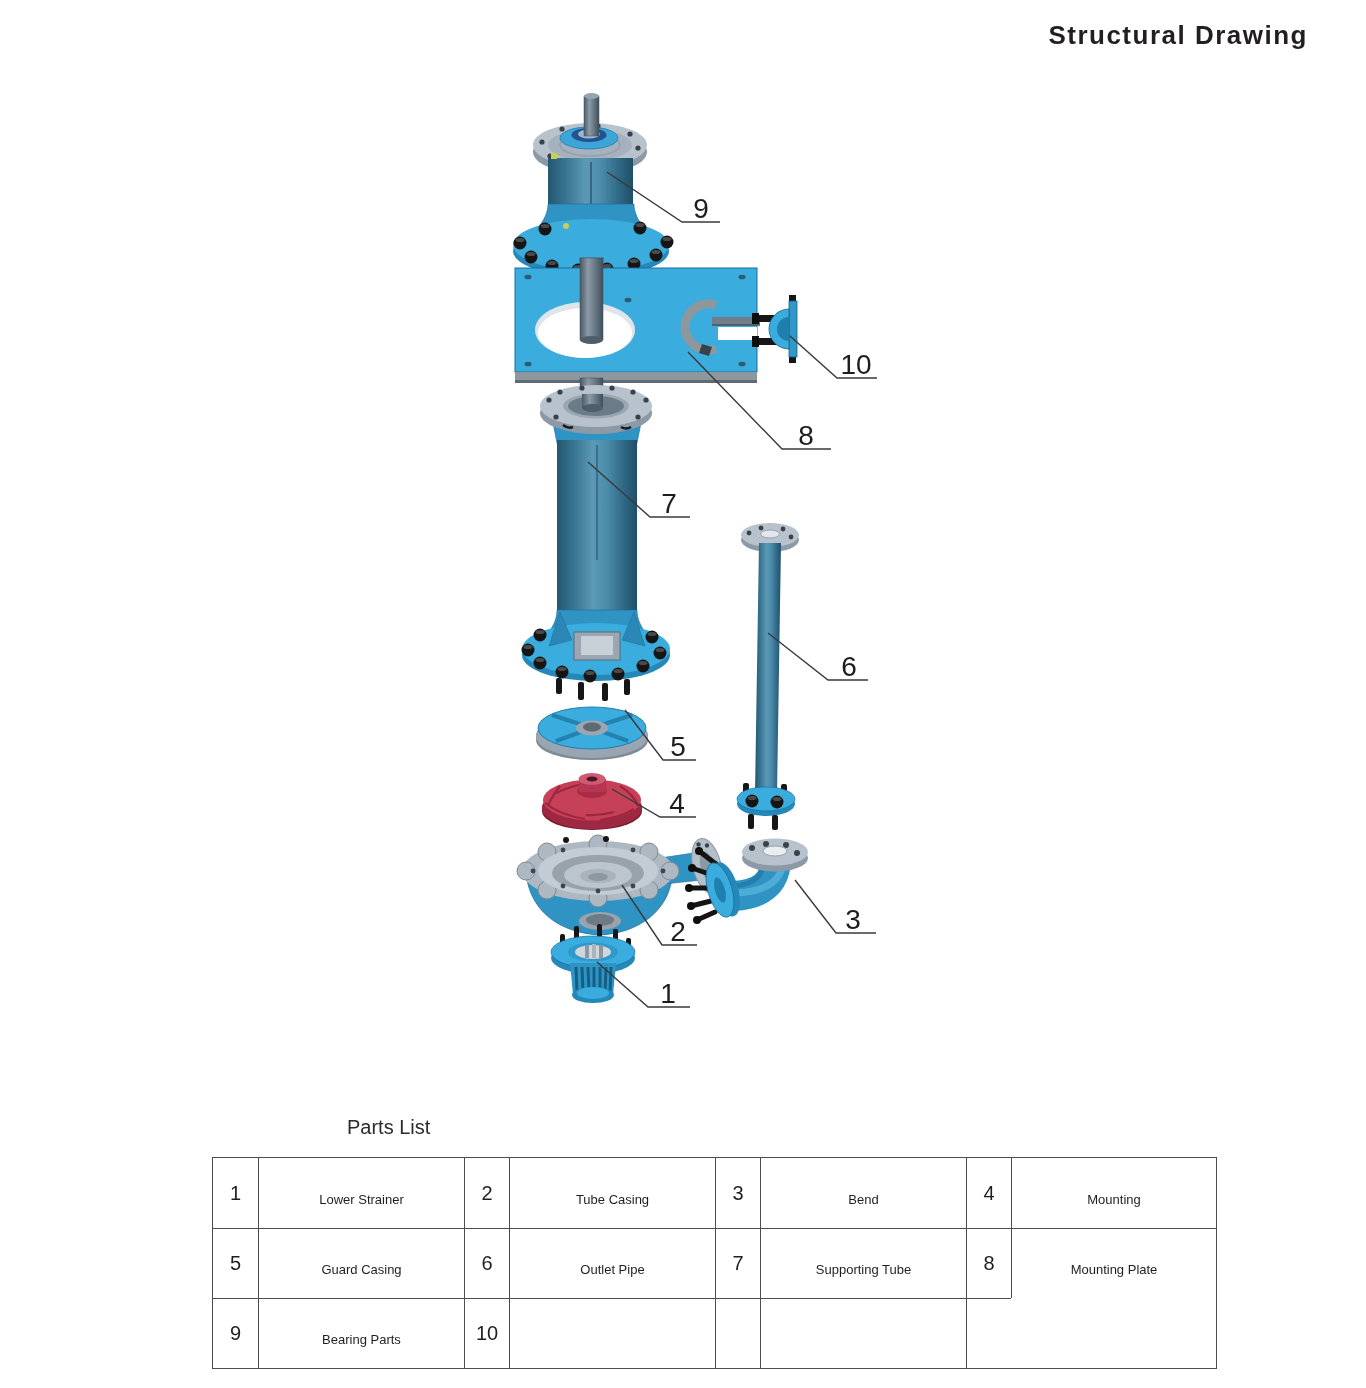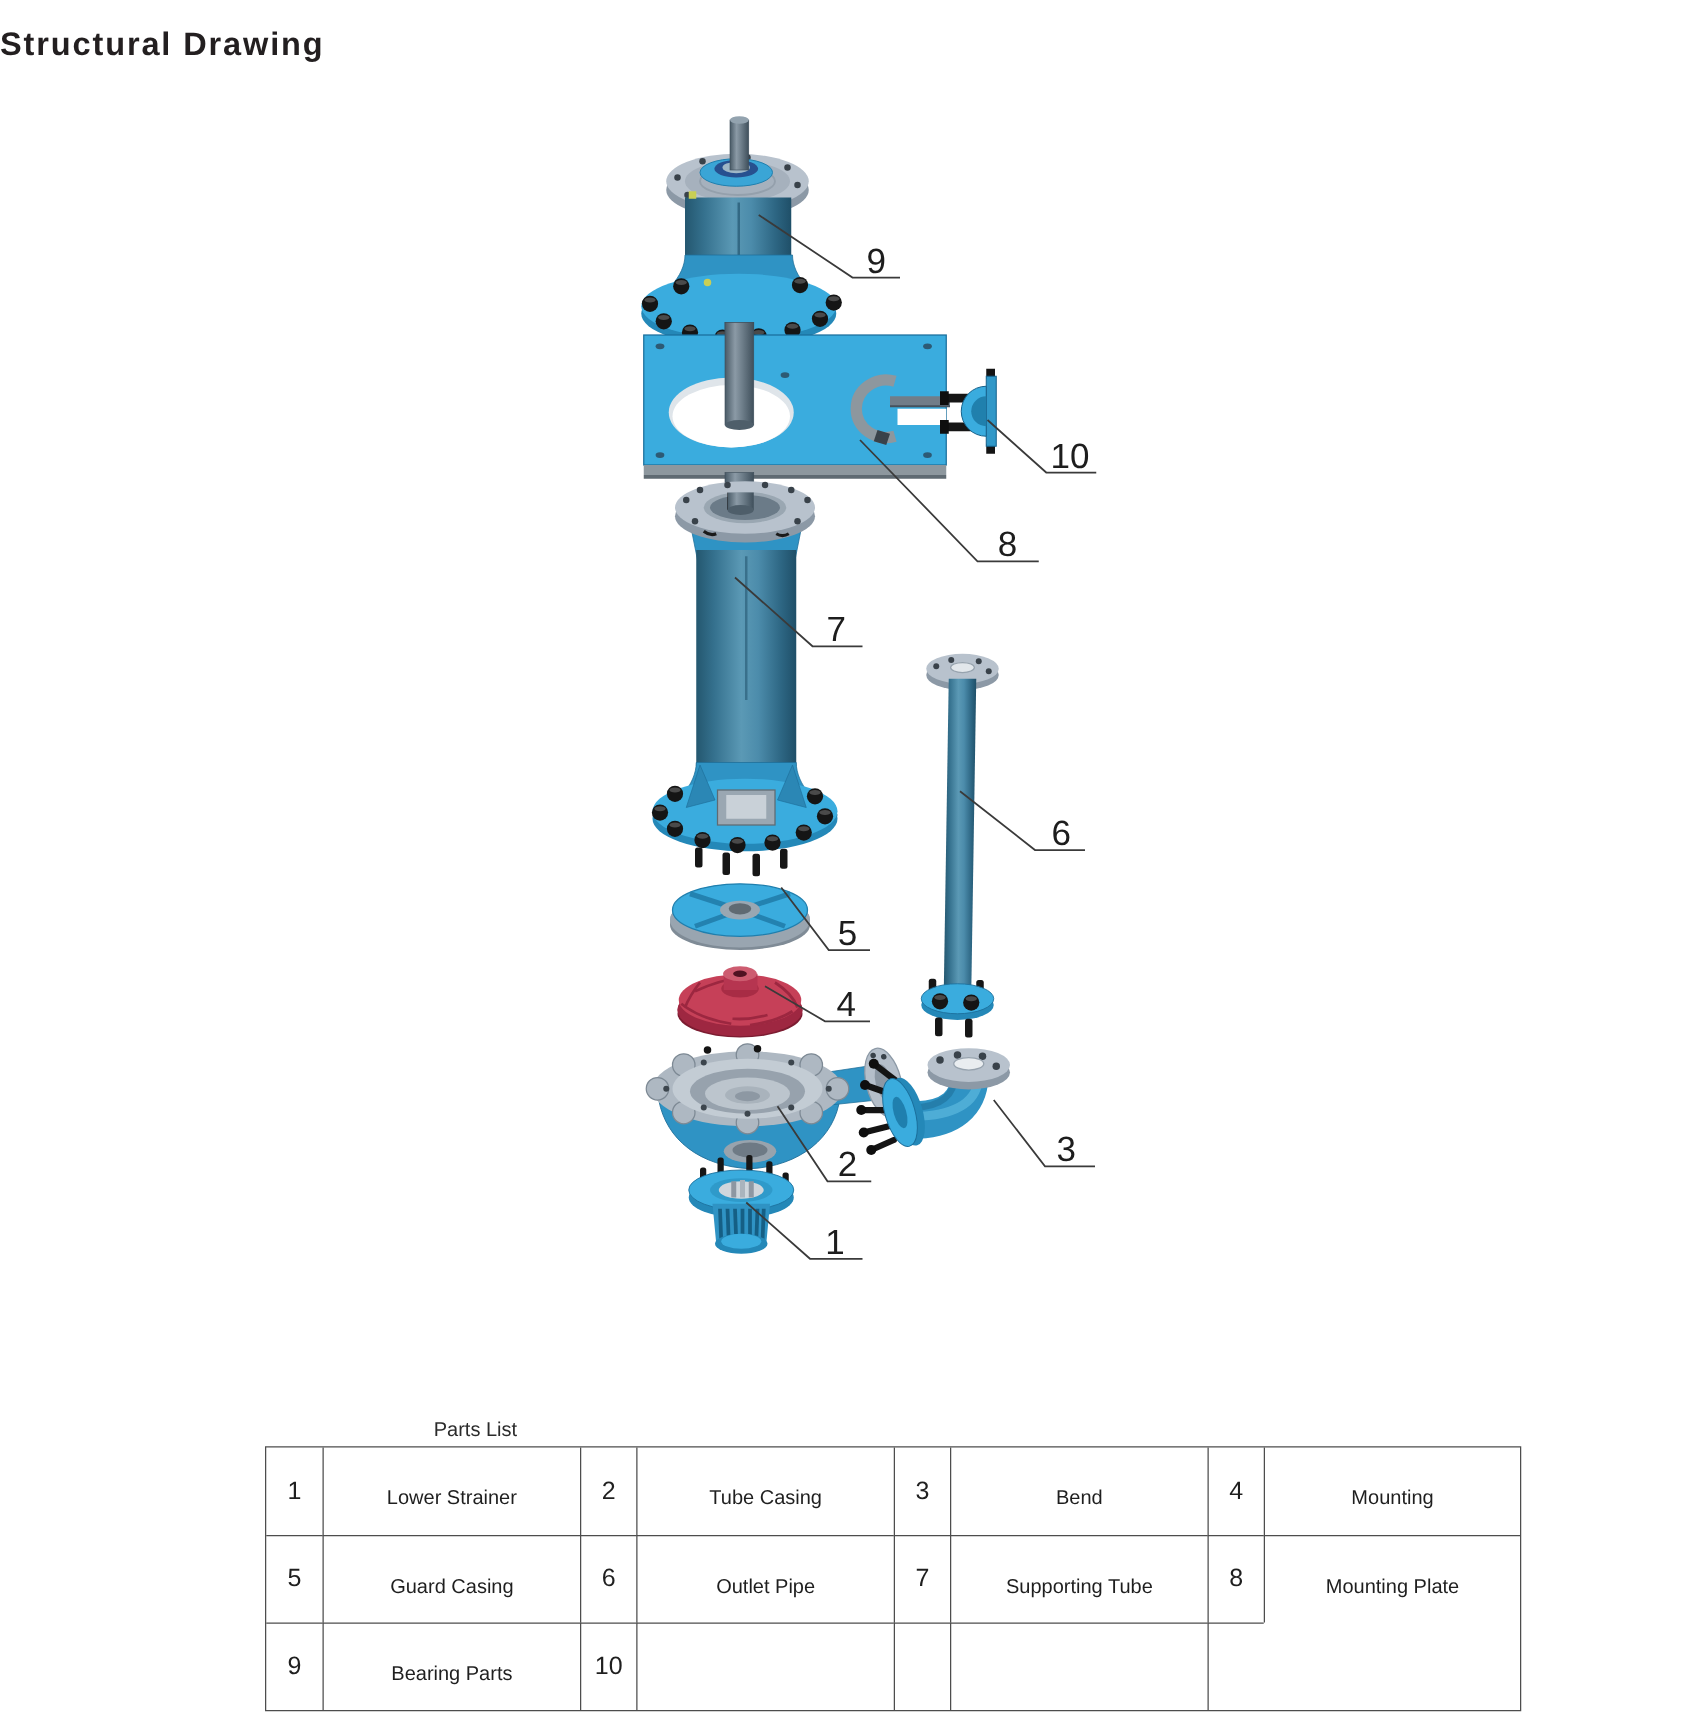--- a/index.html
+++ b/index.html
@@ -1,29 +1,29 @@
 <!DOCTYPE html>
 <html><head>
 <meta charset="utf-8">
 <style>
   html,body{margin:0;padding:0;background:#ffffff;}
   body{width:1366px;height:1388px;position:relative;font-family:"Liberation Sans",sans-serif;color:#1f1f1f;}
   .page{position:absolute;inset:0;width:1366px;height:1388px;background:#fff;overflow:hidden;}
-  .title{position:absolute;left:0;top:20px;width:1308px;margin:0;text-align:left;
+  .title{position:absolute;left:0;top:20px;width:1308px;margin:0;text-align:right;
          font-size:26px;font-weight:bold;letter-spacing:1.5px;color:#231f20;}
   .diagram-svg{position:absolute;left:0;top:0;width:1366px;height:1100px;}
-  .parts-heading{position:absolute;left:347px;top:1116px;font-size:16px;color:#2b2b2b;margin-top:20px;}
+  .parts-heading{position:absolute;left:347px;top:1116px;font-size:20px;color:#2b2b2b;}
   .parts-table{position:absolute;left:212px;top:1157px;width:1003px;display:grid;
                grid-template-columns:45px 206px 45px 206px 45px 206px 45px 205px;
                grid-auto-rows:70px;border:1px solid #4d4d4d;box-sizing:content-box;background:#fff;}
   .cell{border-left:1px solid #4d4d4d;border-top:1px solid #4d4d4d;display:flex;
         align-items:center;justify-content:center;font-size:20px;color:#1f1f1f;box-sizing:border-box;}
   .cell:nth-child(8n+1){border-left:none;}
   .cell:nth-child(-n+8){border-top:none;}
-  .cell.name{font-size:16px;padding-top:12px;}
+  .cell.name{font-size:13px;padding-top:12px;}
   .callout-label{font-size:28px;fill:#1d1d1d;font-family:"Liberation Sans",sans-serif;}
 </style>
 </head>
 <body>
 
 <div class="page">
 
   <h1 class="title">Structural Drawing</h1>
 
   <svg class="diagram-svg" viewBox="0 0 1366 1100" xmlns="http://www.w3.org/2000/svg">

